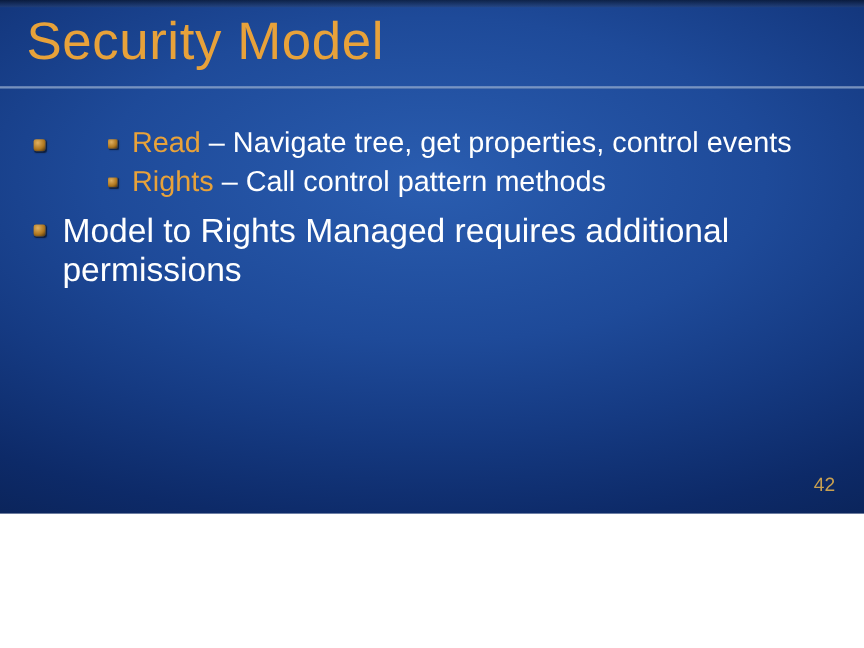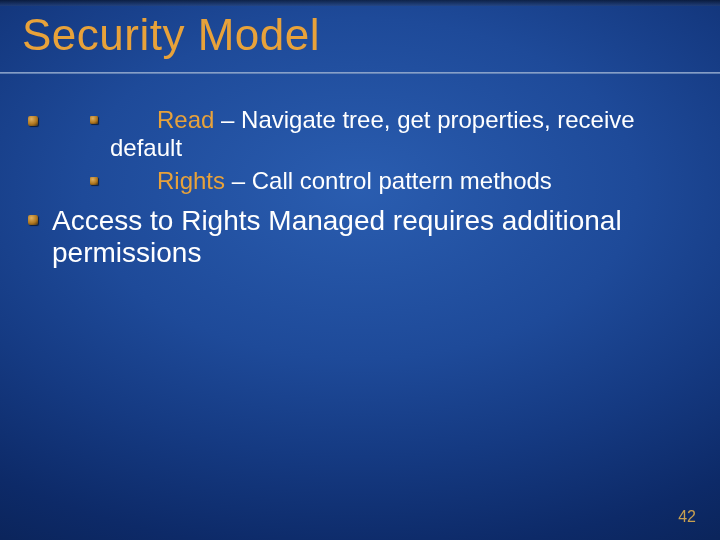--- a/index.html
+++ b/index.html
@@ -5,21 +5,21 @@
   html, body {
     margin: 0;
     padding: 0;
     width: 720px;
     height: 540px;
     overflow: hidden;
     font-family: Arial, "Helvetica Neue", Helvetica, sans-serif;
   }
   .slide {
     width: 720px;
-    height: 540px;
+    height: 428px;
     background: radial-gradient(ellipse 110% 90% at 50% 35%, #2a5db0 0%, #1e4a99 35%, #153a82 55%, #0d2a68 75%, #081d4a 100%);
     position: relative;
     box-sizing: border-box;
     color: #ffffff;
     padding-left: 36px;
   }
   .topbar {
     position: absolute;
     top: 0;
     left: 0;
@@ -94,21 +94,20 @@
     left: 4px;
     top: 10px;
     width: 8px;
     height: 8px;
     background: radial-gradient(circle at 35% 30%, #e0b060 0%, #b07820 55%, #3a2810 100%);
     border-radius: 1px;
     box-shadow: 1px 1px 1px rgba(0,0,0,0.6);
   }
   .perm-label {
     color: #e8a23a;
-    margin-left: 47px;
   }
   .pagenum {
     position: absolute;
     bottom: 14px;
     right: 24px;
     font-size: 16px;
     color: #c9a050;
     margin-left: 30px;
   }
 </style>
@@ -119,27 +118,27 @@
   <div class="topbar"></div>
 
   <div class="title">Security Model</div>
   <div class="underline"></div>
 
   <div class="content">
     <ul class="level1">
       <li>
         <ul class="level2">
           <li>
-            <span class="perm-label">Read</span><span> – Navigate tree, get properties, receive default</span>
+            <span class="perm-label">Read</span><span> – Navigate tree, get properties, control events</span>
           </li>
           <li>
             <span class="perm-label">Rights</span><span> – Call control pattern methods</span>
           </li>
         </ul>
       </li>
       <li>
-        <span>Access to Rights Managed requires additional permissions</span>
+        <span>Model to Rights Managed requires additional permissions</span>
       </li>
     </ul>
   </div>
 
   <div class="pagenum">42</div>
 </div>
 
 </body></html>

